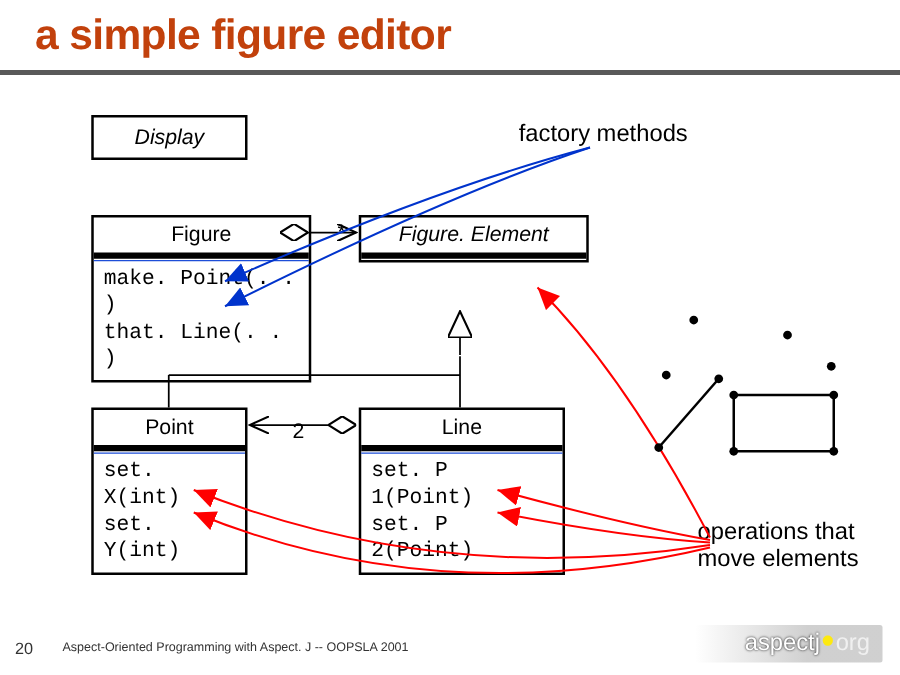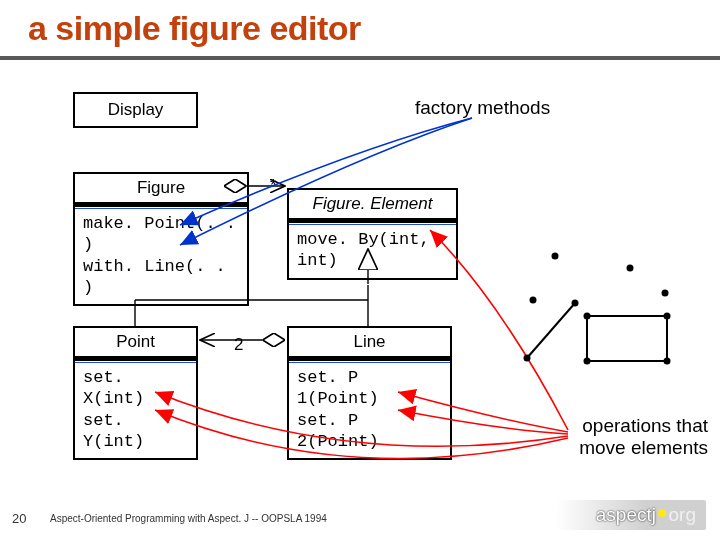--- a/index.html
+++ b/index.html
@@ -11,44 +11,44 @@
     overflow: hidden;
   }
   .titlebar {
     position: absolute; left: 0; right: 0; top: 0; height: 60px;
     border-bottom: 4px solid #595959;
     display: flex; align-items: center;
     padding-left: 28px;
   }
   .titlebar h1 { font-size: 34px; color: #c2410c; font-weight: 700; letter-spacing: -0.5px;}
   .note {
-    position: absolute; font-size: 19px; color: #000; text-align: right;
+    position: absolute; font-size: 19px; color: #000;
   }
   .note-factory { left: 415px; top: 97px; }
   .note-ops { left: 558px; top: 415px; width: 150px; line-height: 1.15; }
 
   
   .uml {
     position: absolute;
     border: 2px solid #000;
     background: #fff;
     font-size: 17px;
   }
   .uml .nm { text-align: center; padding: 4px 6px; font-weight: 400; }
   .uml .hr1 { border-top: 5px solid #000; }
   .uml .hr2 { border-top: 1px solid #1d4ed8; font-family: Liberation Mono, monospace; }
   .uml .ops { padding: 4px 8px 6px 8px; line-height: 1.25; min-height: 12px;}
   .uml .attrs { min-height: 6px; }
   .italic { font-style: italic; }
 
   
   #c-display { left: 73px; top: 92px; width: 125px; }
-  #c-display .nm { padding: 6px 0; }
+  #c-display .nm { padding: 6px 0; font-style: italic; }
   #c-figure { left: 73px; top: 172px; width: 176px; }
-  #c-figelem { left: 287px; top: 188px; width: 171px; }
+  #c-figelem { left: 287px; top: 172px; width: 184px; }
   #c-point { left: 73px; top: 326px; width: 125px; }
   #c-line { left: 287px; top: 326px; width: 165px; }
 
   .mult { position: absolute; font-size: 17px; }
   #m-star { left: 270px; top: 176px; }
   #m-two  { left: 234px; top: 335px; }
 
   .footer {
     position: absolute; left: 50px; bottom: 16px;
     font-size: 10px; color: #333;
@@ -91,30 +91,27 @@
 
 <div id="c-display" class="uml">
   <div class="nm">Display</div>
 </div>
 
 <div id="c-figure" class="uml">
   <div class="nm">Figure</div>
   <div class="hr1 attrs"></div>
   <div class="hr2 ops">
     <div>make. Point(. . )</div>
-    <div>with. Line(. . )</div>
+    <div>that. Line(. . )</div>
   </div>
 </div>
 
 <div id="c-figelem" class="uml">
   <div class="nm italic">Figure. Element</div>
   <div class="hr1 attrs"></div>
-  <div class="hr2 ops">
-    <div>move. By(int, int)</div>
-  </div>
 </div>
 
 <div id="c-point" class="uml">
   <div class="nm">Point</div>
   <div class="hr1 attrs"></div>
   <div class="hr2 ops">
     <div>set. X(int)</div>
     <div>set. Y(int)</div>
   </div>
 </div>
@@ -183,19 +180,19 @@
     <circle cx="60" cy="65" r="3.5" fill="#000"></circle>
     <rect x="72" y="78" width="80" height="45" fill="none" stroke="#000" stroke-width="2"></rect>
     <circle cx="72" cy="78" r="3.5" fill="#000"></circle>
     <circle cx="152" cy="78" r="3.5" fill="#000"></circle>
     <circle cx="72" cy="123" r="3.5" fill="#000"></circle>
     <circle cx="152" cy="123" r="3.5" fill="#000"></circle>
   </svg>
 </div>
 
 <div class="pagenum">20</div>
-<div class="footer">Aspect-Oriented Programming with Aspect. J -- OOPSLA 1994</div>
+<div class="footer">Aspect-Oriented Programming with Aspect. J -- OOPSLA 2001</div>
 
 <div class="logo">
   <span class="t1"><span>aspect</span>j</span>
     <span class="dot">•</span>
     <span class="t2">org</span>
 </div>
 
 </body></html>

